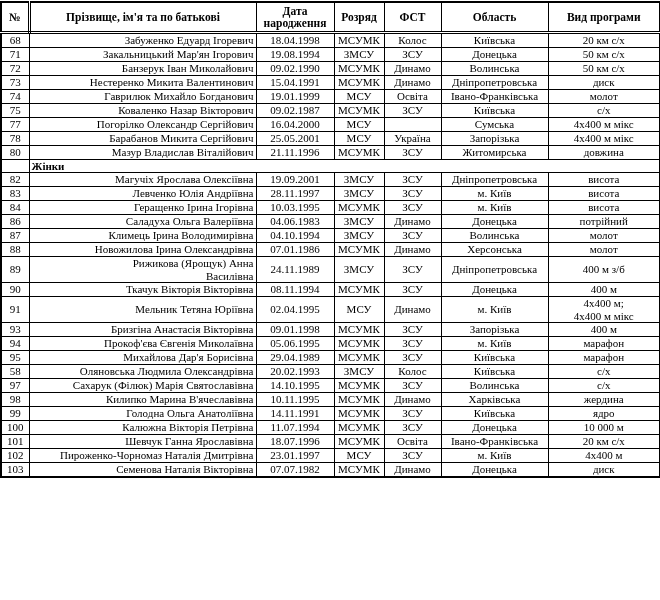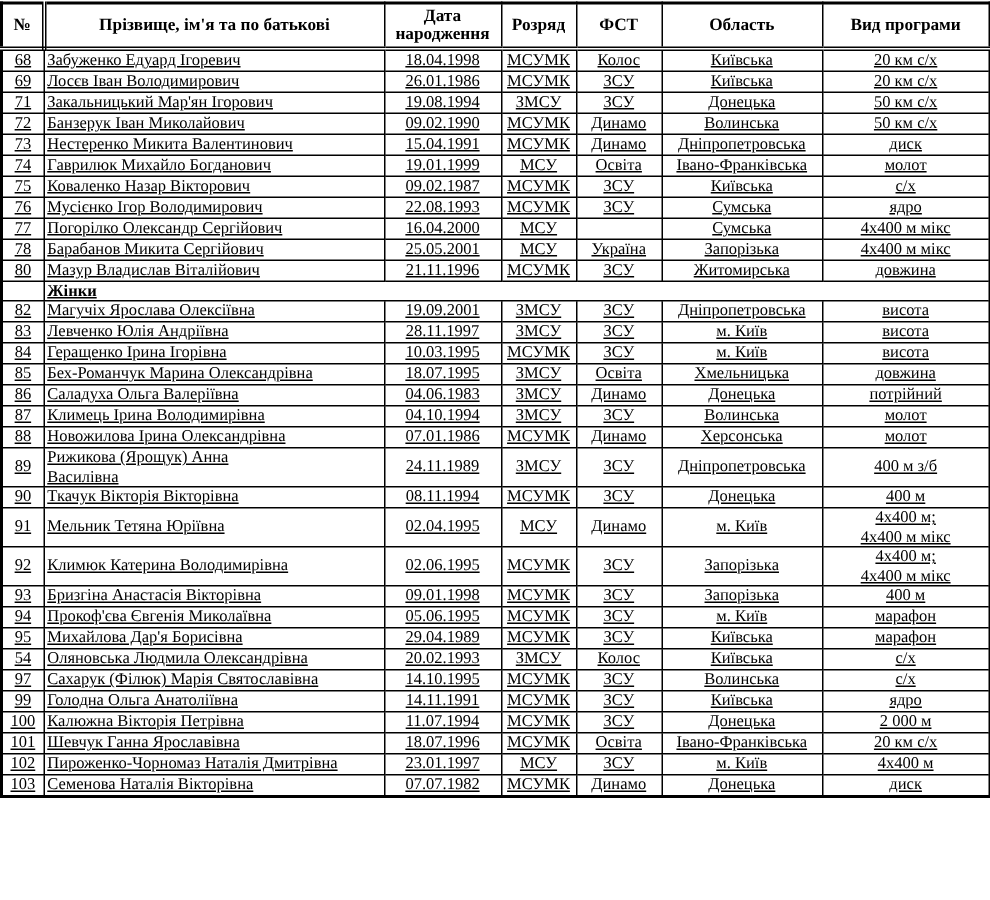--- a/index.html
+++ b/index.html
@@ -33,22 +33,22 @@
   }
   thead th {
     font-weight: bold;
     border-bottom: 3px double #000;
     height: 28px;
     font-size: 11.5px;
   }
   thead th:first-child {
     border-right: 3px double #000;
   }
-  tbody tr { height: 14px; text-decoration: underline; }
-  td.name-cell { text-align: left; }
+  tbody tr { height: 14px; }
+  td.name-cell { text-align: right; }
   tr.section-row { height: 12px; }
   td.section-label {
     font-weight: bold;
     text-align: left;
   }
 </style>
 </head>
 <body>
 
 <table class="roster">
@@ -76,29 +76,20 @@
       <tr>
         <td>68</td>
         <td class="name-cell">Забуженко Едуард Ігоревич</td>
         <td>18.04.1998</td>
         <td>МСУМК</td>
         <td>Колос</td>
         <td>Київська</td>
         <td>20 км с/х</td>
       </tr>
       <tr>
-        <td>69</td>
-        <td class="name-cell">Лосєв Іван Володимирович</td>
-        <td>26.01.1986</td>
-        <td>МСУМК</td>
-        <td>ЗСУ</td>
-        <td>Київська</td>
-        <td>20 км с/х</td>
-      </tr>
-      <tr>
         <td>71</td>
         <td class="name-cell">Закальницький Мар'ян Ігорович</td>
         <td>19.08.1994</td>
         <td>ЗМСУ</td>
         <td>ЗСУ</td>
         <td>Донецька</td>
         <td>50 км с/х</td>
       </tr>
       <tr>
         <td>72</td>
@@ -130,29 +121,20 @@
       <tr>
         <td>75</td>
         <td class="name-cell">Коваленко Назар Вікторович</td>
         <td>09.02.1987</td>
         <td>МСУМК</td>
         <td>ЗСУ</td>
         <td>Київська</td>
         <td>с/х</td>
       </tr>
       <tr>
-        <td>76</td>
-        <td class="name-cell">Мусієнко Ігор Володимирович</td>
-        <td>22.08.1993</td>
-        <td>МСУМК</td>
-        <td>ЗСУ</td>
-        <td>Сумська</td>
-        <td>ядро</td>
-      </tr>
-      <tr>
         <td>77</td>
         <td class="name-cell">Погорілко Олександр Сергійович</td>
         <td>16.04.2000</td>
         <td>МСУ</td>
         <td></td>
         <td>Сумська</td>
         <td>4х400 м мікс</td>
       </tr>
       <tr>
         <td>78</td>
@@ -195,29 +177,20 @@
         <td>висота</td>
       </tr>
       <tr>
         <td>84</td>
         <td class="name-cell">Геращенко Ірина Ігорівна</td>
         <td>10.03.1995</td>
         <td>МСУМК</td>
         <td>ЗСУ</td>
         <td>м. Київ</td>
         <td>висота</td>
-      </tr>
-      <tr>
-        <td>85</td>
-        <td class="name-cell">Бех-Романчук Марина Олександрівна</td>
-        <td>18.07.1995</td>
-        <td>ЗМСУ</td>
-        <td>Освіта</td>
-        <td>Хмельницька</td>
-        <td>довжина</td>
       </tr>
       <tr>
         <td>86</td>
         <td class="name-cell">Саладуха Ольга Валеріївна</td>
         <td>04.06.1983</td>
         <td>ЗМСУ</td>
         <td>Динамо</td>
         <td>Донецька</td>
         <td>потрійний</td>
       </tr>
@@ -262,30 +235,20 @@
         <td>91</td>
         <td class="name-cell">Мельник Тетяна Юріївна</td>
         <td>02.04.1995</td>
         <td>МСУ</td>
         <td>Динамо</td>
         <td>м. Київ</td>
         <td>4х400 м;
 4х400 м мікс</td>
       </tr>
       <tr>
-        <td>92</td>
-        <td class="name-cell">Климюк Катерина Володимирівна</td>
-        <td>02.06.1995</td>
-        <td>МСУМК</td>
-        <td>ЗСУ</td>
-        <td>Запорізька</td>
-        <td>4х400 м;
-4х400 м мікс</td>
-      </tr>
-      <tr>
         <td>93</td>
         <td class="name-cell">Бризгіна Анастасія Вікторівна</td>
         <td>09.01.1998</td>
         <td>МСУМК</td>
         <td>ЗСУ</td>
         <td>Запорізька</td>
         <td>400 м</td>
       </tr>
       <tr>
         <td>94</td>
@@ -299,54 +262,63 @@
       <tr>
         <td>95</td>
         <td class="name-cell">Михайлова Дар'я Борисівна</td>
         <td>29.04.1989</td>
         <td>МСУМК</td>
         <td>ЗСУ</td>
         <td>Київська</td>
         <td>марафон</td>
       </tr>
       <tr>
-        <td>54</td>
+        <td>58</td>
         <td class="name-cell">Оляновська Людмила Олександрівна</td>
         <td>20.02.1993</td>
         <td>ЗМСУ</td>
         <td>Колос</td>
         <td>Київська</td>
         <td>с/х</td>
       </tr>
       <tr>
         <td>97</td>
         <td class="name-cell">Сахарук (Філюк) Марія Святославівна</td>
         <td>14.10.1995</td>
         <td>МСУМК</td>
         <td>ЗСУ</td>
         <td>Волинська</td>
         <td>с/х</td>
       </tr>
       <tr>
+        <td>98</td>
+        <td class="name-cell">Килипко Марина В'ячеславівна</td>
+        <td>10.11.1995</td>
+        <td>МСУМК</td>
+        <td>Динамо</td>
+        <td>Харківська</td>
+        <td>жердина</td>
+      </tr>
+      <tr>
         <td>99</td>
         <td class="name-cell">Голодна Ольга Анатоліївна</td>
         <td>14.11.1991</td>
         <td>МСУМК</td>
         <td>ЗСУ</td>
         <td>Київська</td>
         <td>ядро</td>
       </tr>
       <tr>
         <td>100</td>
         <td class="name-cell">Калюжна Вікторія Петрівна</td>
         <td>11.07.1994</td>
         <td>МСУМК</td>
         <td>ЗСУ</td>
         <td>Донецька</td>
-        <td>2 000 м</td>
+        <td>10 000 м</td>
       </tr>
       <tr>
         <td>101</td>
         <td class="name-cell">Шевчук Ганна Ярославівна</td>
         <td>18.07.1996</td>
         <td>МСУМК</td>
         <td>Освіта</td>
         <td>Івано-Франківська</td>
         <td>20 км с/х</td>
       </tr>

